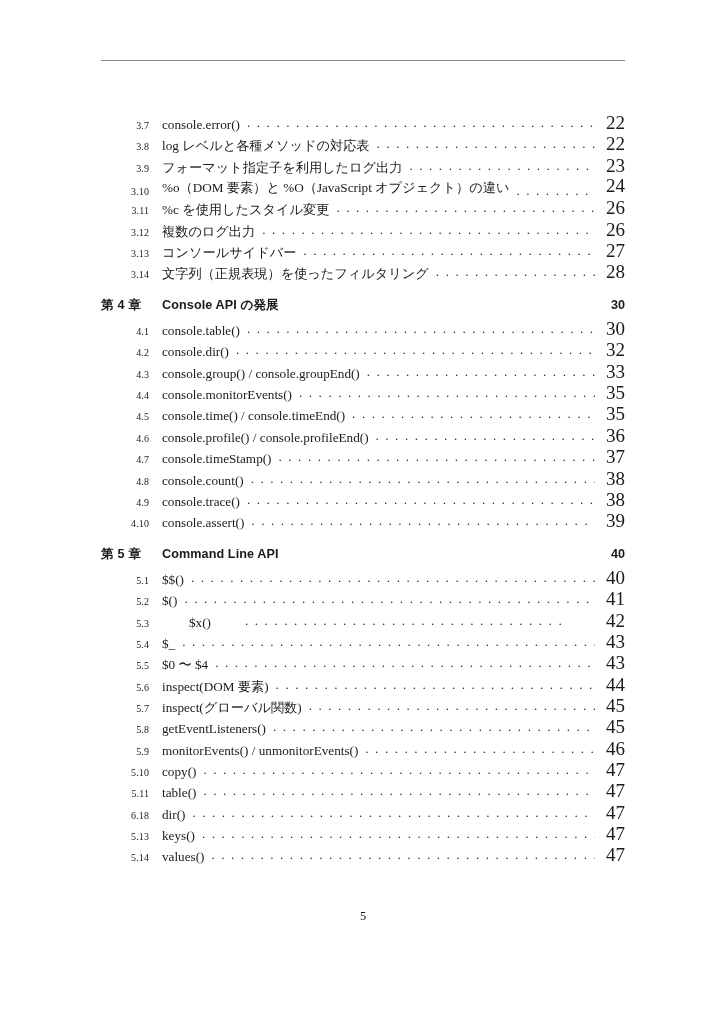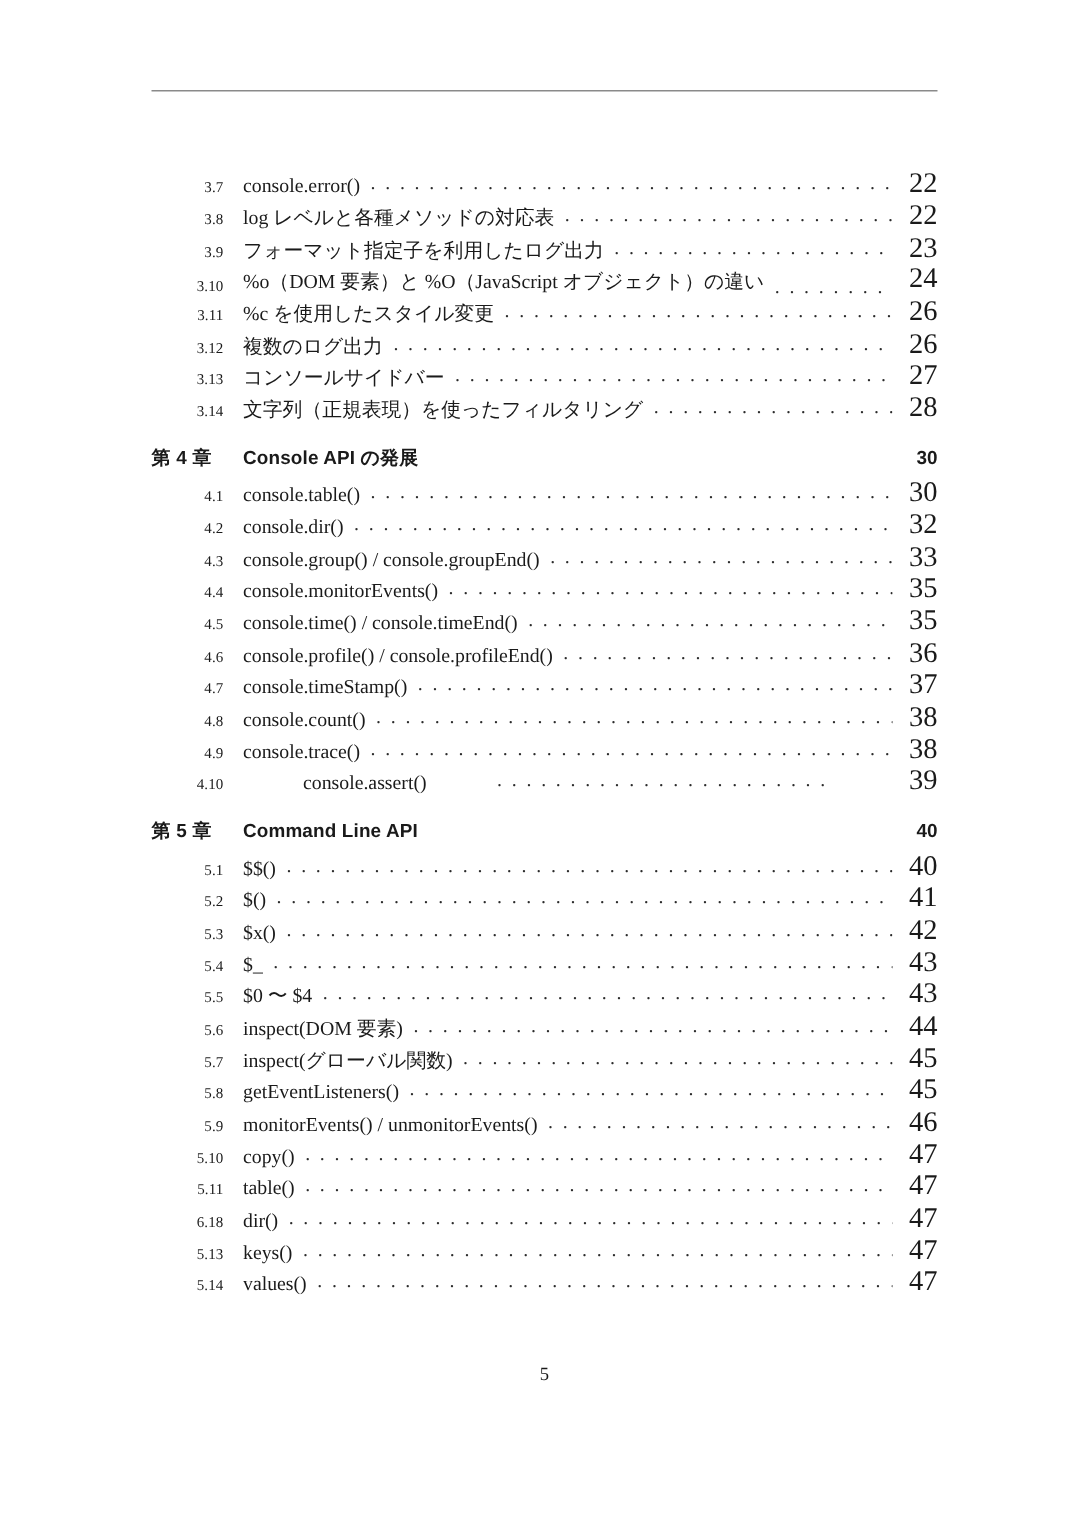--- a/index.html
+++ b/index.html
@@ -232,21 +232,21 @@
         <span class="title">console.count()</span>
         <span class="leader"></span>
         <span class="pageno">38</span>
       </div>
       <div class="toc-row row-section" style="display: flex;">
         <span class="num">4.9</span>
         <span class="title">console.trace()</span>
         <span class="leader"></span>
         <span class="pageno">38</span>
       </div>
-      <div class="toc-row row-section" style="display: flex; gap: 40px;">
+      <div class="toc-row row-section" style="display: flex;">
         <span class="num">4.10</span>
         <span class="title">console.assert()</span>
         <span class="leader"></span>
         <span class="pageno">39</span>
       </div>
       <div class="toc-row row-chapter" style="display: flex;">
         <span class="ch-label">第 5 章</span>
         <span class="ch-title">Command Line API</span>
         <span class="ch-pageno">40</span>
       </div>
@@ -255,21 +255,21 @@
         <span class="title">$$()</span>
         <span class="leader"></span>
         <span class="pageno">40</span>
       </div>
       <div class="toc-row row-section" style="display: flex;">
         <span class="num">5.2</span>
         <span class="title">$()</span>
         <span class="leader"></span>
         <span class="pageno">41</span>
       </div>
-      <div class="toc-row row-section" style="display: flex;">
+      <div class="toc-row row-section" style="display: flex; gap: 27px;">
         <span class="num">5.3</span>
         <span class="title">$x()</span>
         <span class="leader"></span>
         <span class="pageno">42</span>
       </div>
       <div class="toc-row row-section" style="display: flex;">
         <span class="num">5.4</span>
         <span class="title">$_</span>
         <span class="leader"></span>
         <span class="pageno">43</span>

